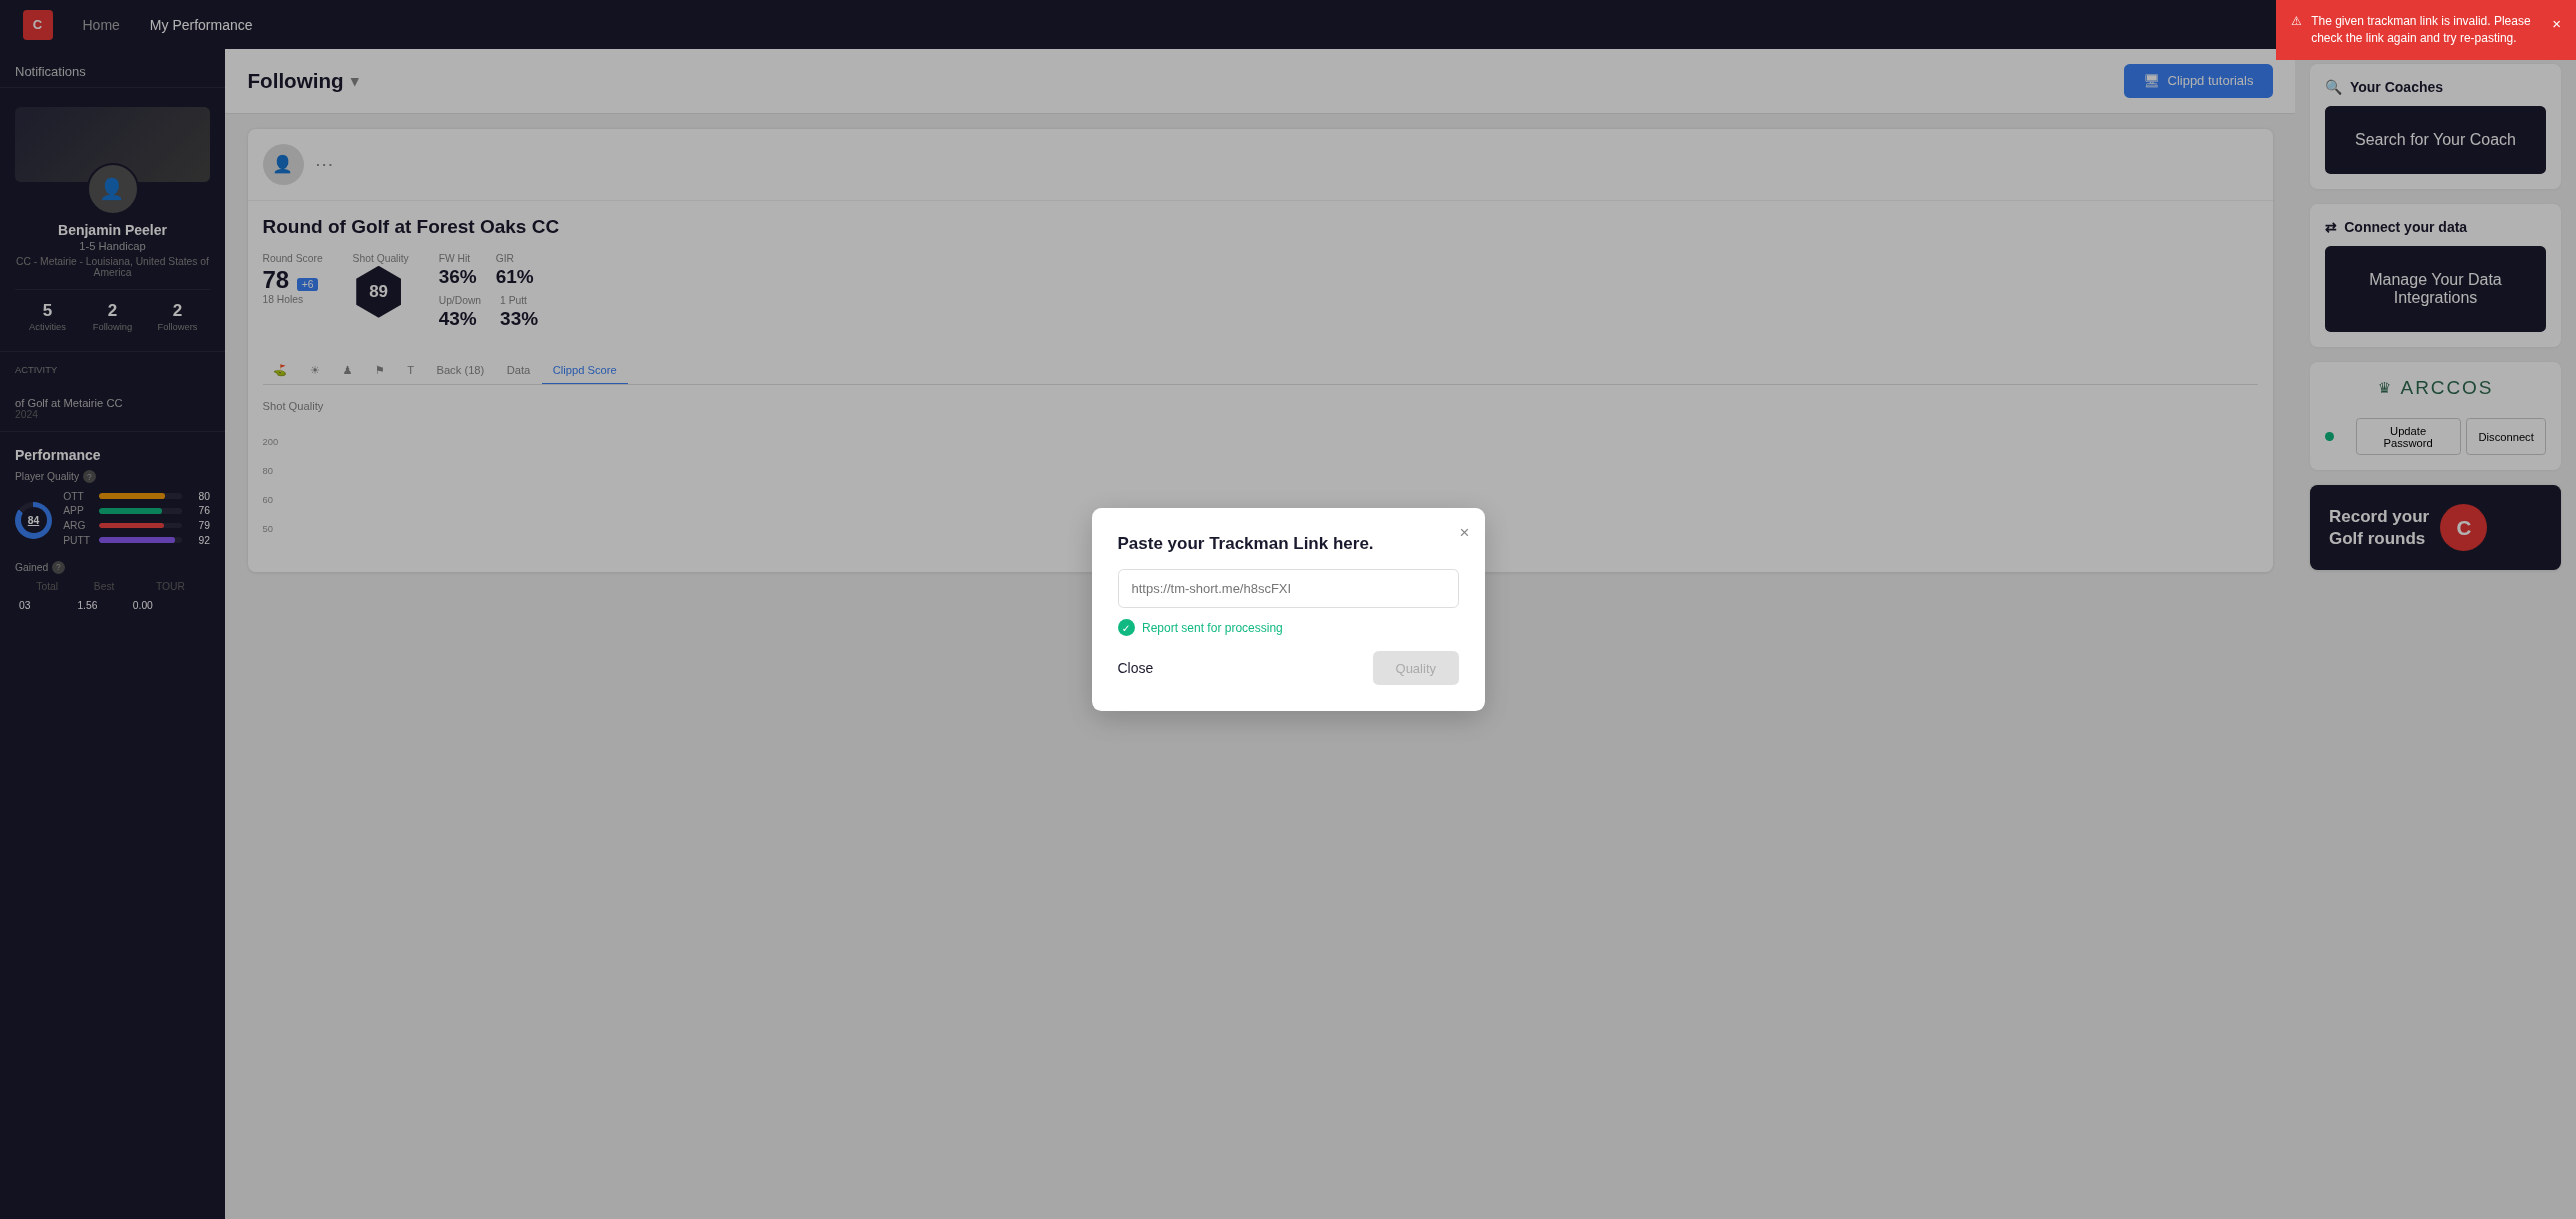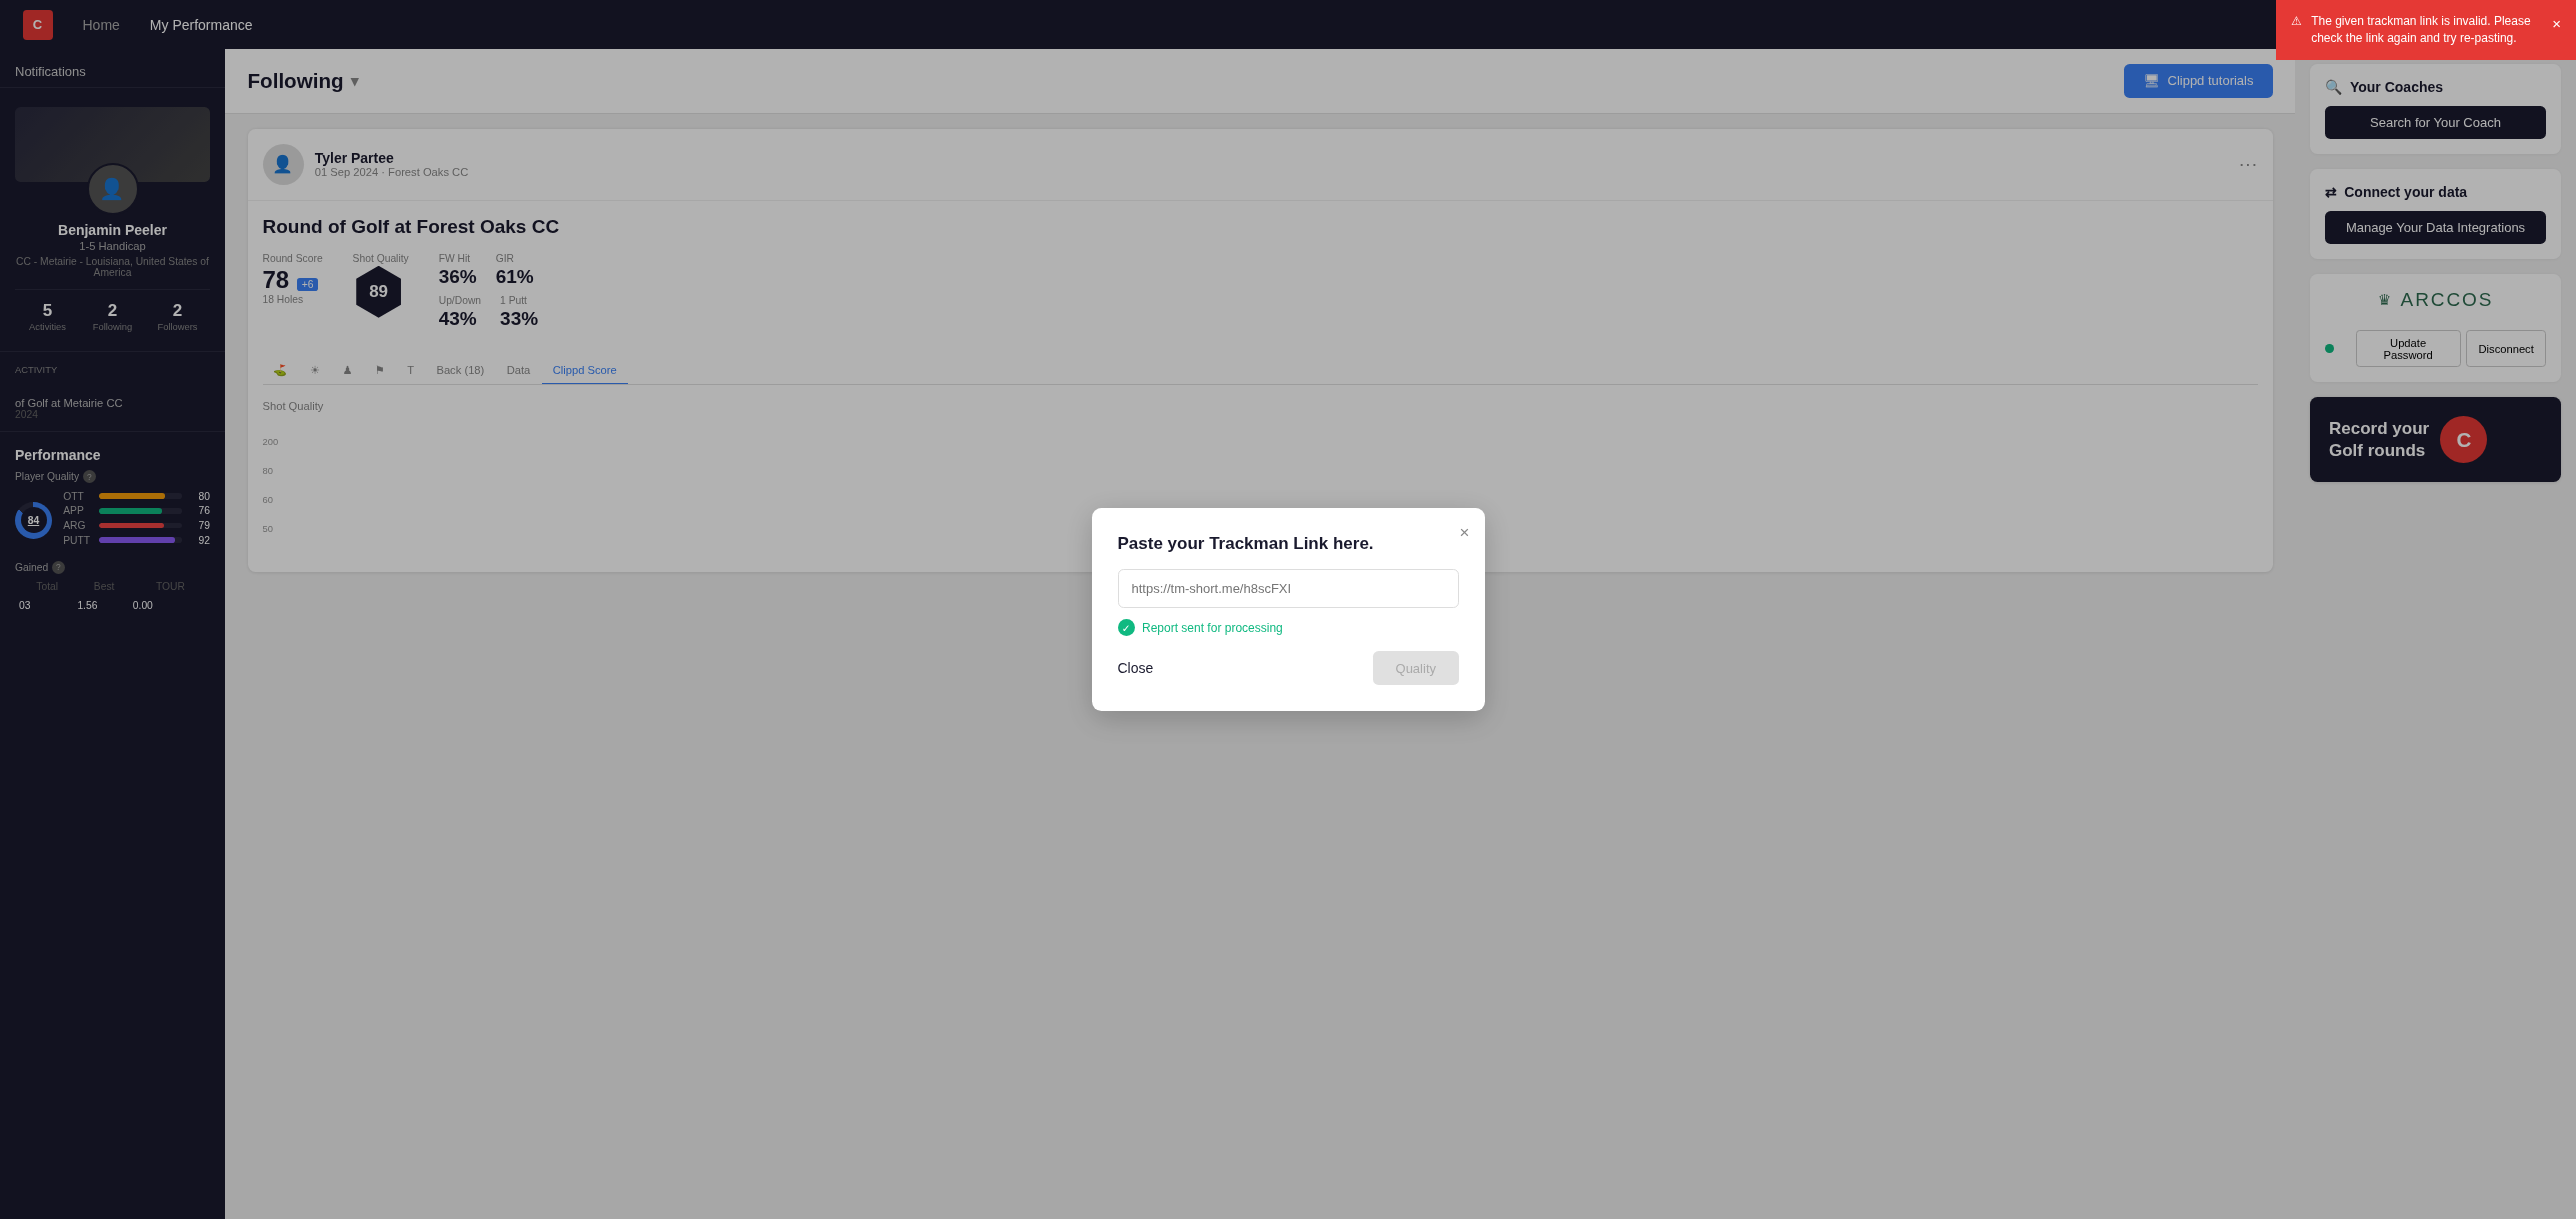--- a/index.html
+++ b/index.html
@@ -410,27 +410,27 @@
       font-size: 14px;
       font-weight: 600;
       color: #1a1a2e;
       margin-bottom: 11.2px;
       display: flex;
       align-items: center;
       gap: 7.5px;
     }
     .right-panel-btn {
       width: 100%;
-      padding: 9px;
+      padding: 25px;
       background: #1a1a2e;
       color: white;
       border: none;
       border-radius: 5.6px;
       cursor: pointer;
-      font-size: 13px;
+      font-size: 16px;
     }
     .data-integration-row {
       display: flex;
       align-items: center;
       justify-content: space-between;
       gap: 7.5px;
       margin-top: 7.5px;
     }
     .integration-btns { display: flex; gap: 5.6px; padding-left: 14px; }
     .int-btn {
@@ -711,24 +711,20 @@
       </div>
       <button class="tutorials-btn">
         <span>🖥</span>
         <span>Clippd tutorials</span>
       </button>
     </div>
 
     <div class="feed-card">
       <div class="feed-card-header">
         <div class="feed-avatar">👤</div>
-        <div class="feed-user-info">
-          <div class="feed-user-name">Tyler Partee</div>
-          <div class="feed-user-meta">01 Sep 2024 · Forest Oaks CC</div>
-        </div>
         <div class="feed-more-btn">···</div>
       </div>
 
       <div class="feed-card-body">
         <div class="feed-round-title">Round of Golf at Forest Oaks CC</div>
 
         <div class="feed-stats-row">
           <div class="feed-stat-block">
             <div class="feed-stat-label">Round Score</div>
             <div>

